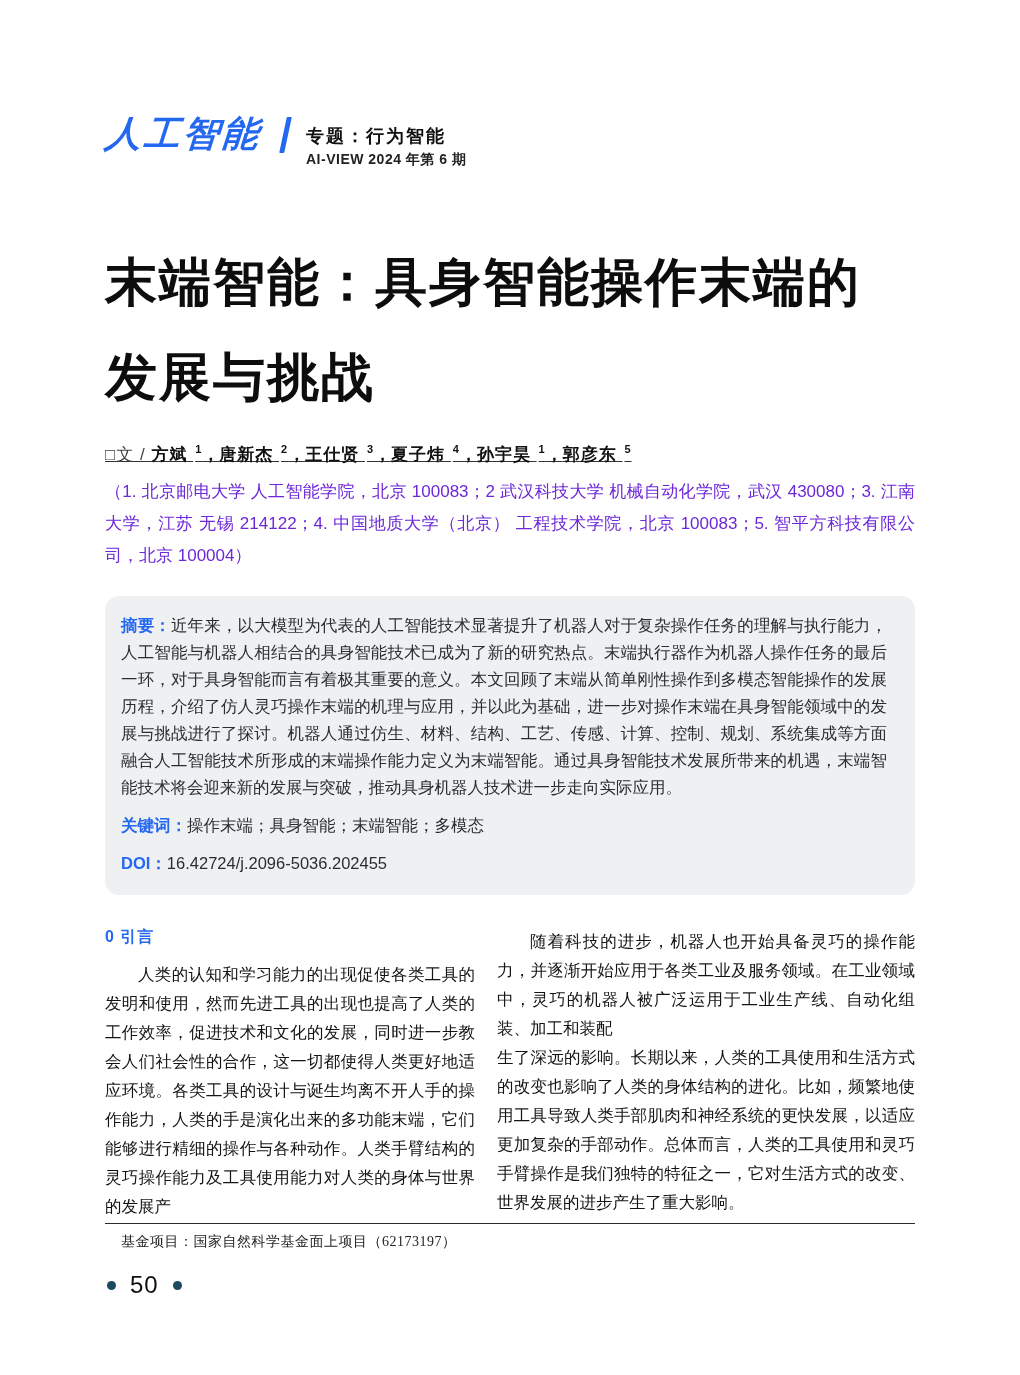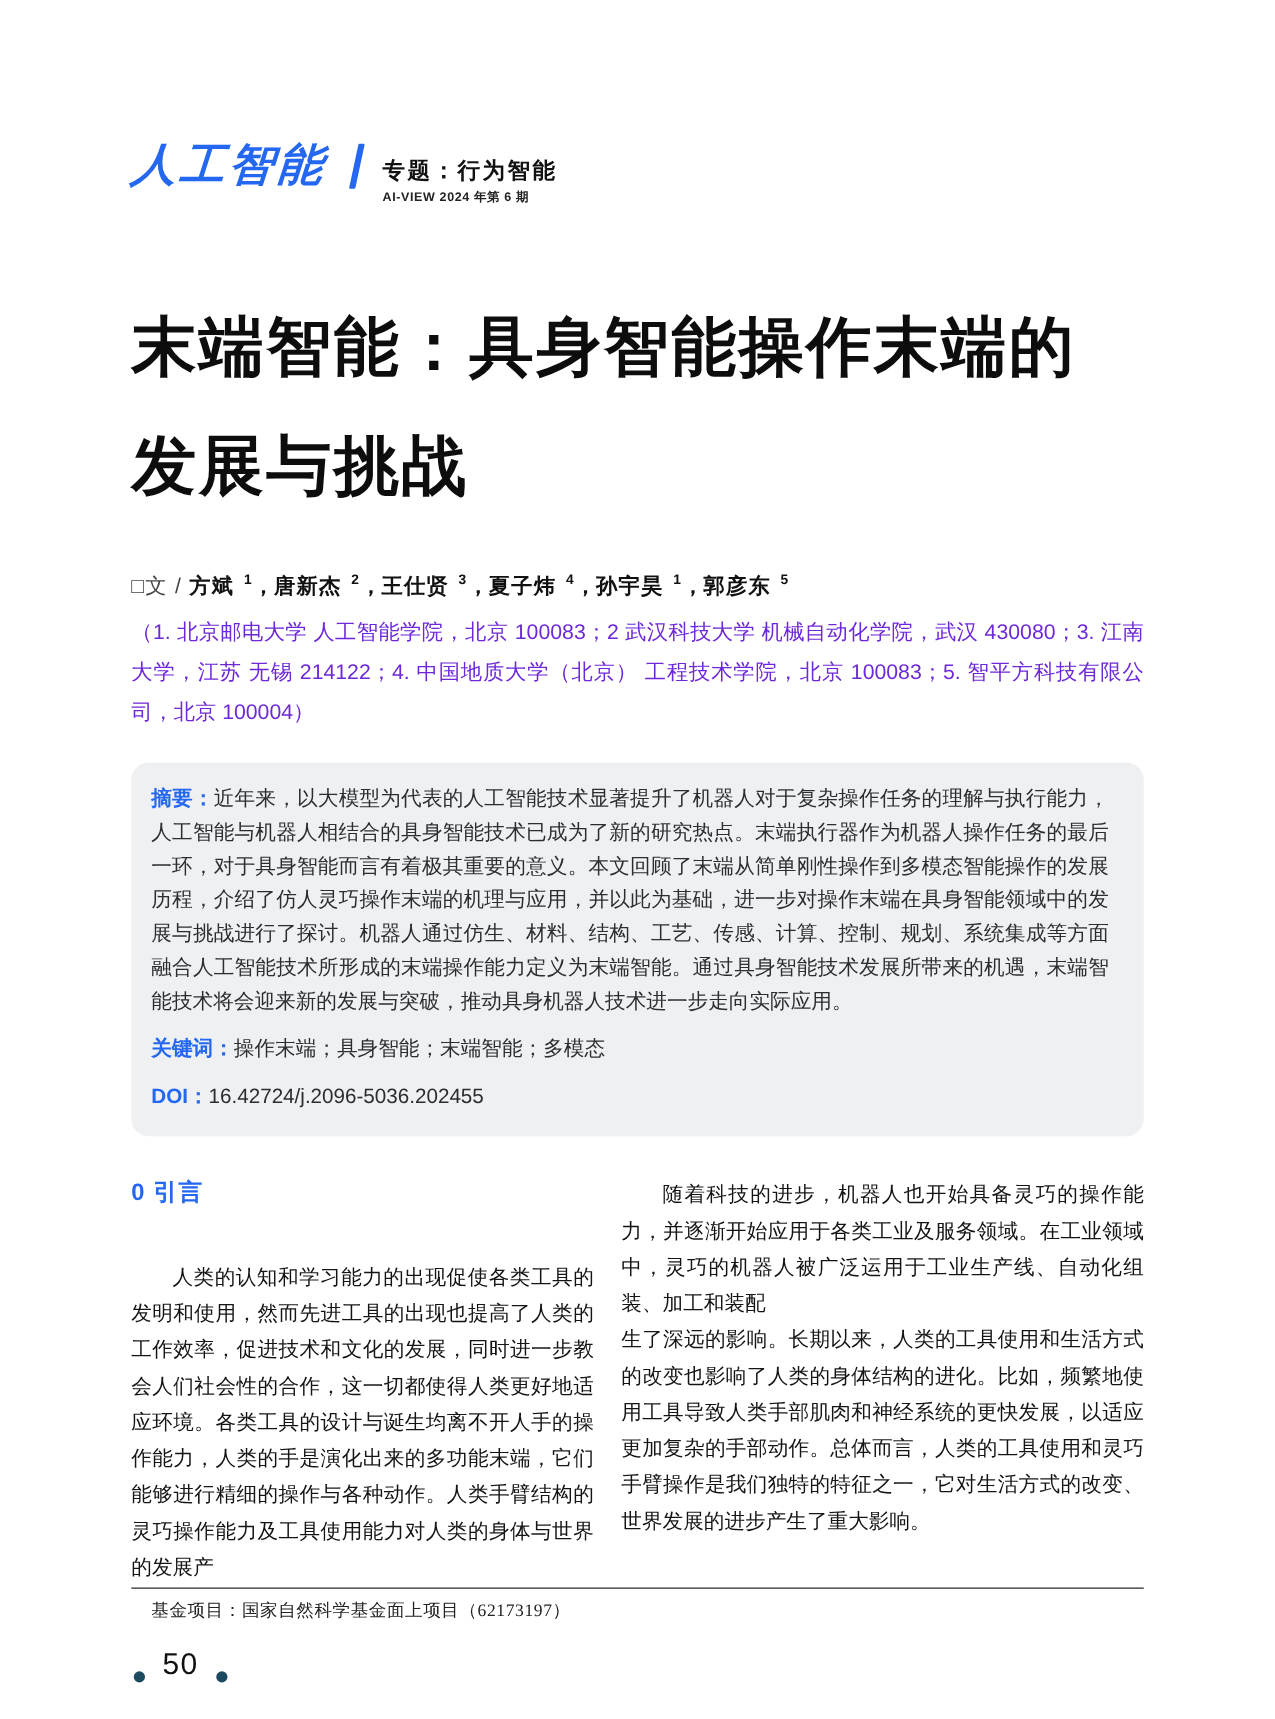--- a/index.html
+++ b/index.html
@@ -36,34 +36,34 @@
   }
   .header-divider{
     width:5px;height:36px;
     background:var(--accent);
     transform:skewX(-12deg);
     margin:0 18px 0 22px;
     border-radius:1px;
   }
   .header-right{display:flex;flex-direction:column;justify-content:center;}
   .topic{font-size:18px;font-weight:800;letter-spacing:2px;color:#111;margin-top:24px;}
-  .issue{font-size:10px;font-weight:700;color:#222;margin-top:3px;letter-spacing:0.5px;}
+  .issue{font-size:14px;font-weight:700;color:#222;margin-top:3px;letter-spacing:0.5px;}
   
   .title{
     margin-top:66px;
     width:845px;
     font-size:52px;
     line-height:95px;
     font-weight:900;
     color:#0d0d0d;
     letter-spacing:2px;
     white-space:pre-line;
   }
   
-  .byline{margin-top:36px;font-size:17px;color:#333;}
+  .byline{margin-top:18px;font-size:17px;color:#333;text-decoration:underline;}
   .byline .prefix{font-weight:400;color:#444;letter-spacing:1px;}
   .byline .author{font-weight:700;color:#111;letter-spacing:1px;}
   .byline sup{font-size:11px;font-weight:700;margin-left:2px;}
   .byline .sep{font-weight:700;color:#111;}
   
   .affiliations{
     margin-top:10px;
     font-family:Liberation Sans, sans-serif;
     font-size:17px;
     line-height:32px;
@@ -90,24 +90,24 @@
   
   .columns{
     margin-top:32px;
     display:flex;
     gap:22px;
   }
   .col-left{width:370px;flex:0 0 370px;}
   .col-right{width:418px;flex:0 0 418px;}
   .section-heading{
     color:var(--accent);
-    font-size:19px;
+    font-size:16px;
     font-weight:800;
     letter-spacing:1px;
-    margin-bottom:40px;
+    margin-bottom:12px;
   }
   .body-p{
     font-family:"Liberation Serif",serif;
     font-size:16.5px;
     line-height:29px;
     text-align:justify;
     color:#141414;
   }
   .indent{text-indent:2em;}
   
@@ -120,21 +120,21 @@
     font-family:"Liberation Serif",serif;
     font-size:14px;
     color:#222;
     padding-top:9px;
     letter-spacing:0.5px;
     margin-left:16px;
   }
   
   .page-num{
     margin-top:20px;
-    display:flex;align-items:flex-end;gap:14px;
+    display:flex;align-items:center;gap:14px;
     padding-left:2px;
   }
   .page-num .dot{
     width:9px;height:9px;border-radius:50%;
     background:var(--dot);
   }
   .page-num .num{
     font-size:24px;color:#111;letter-spacing:1px;
   }
 </style>

